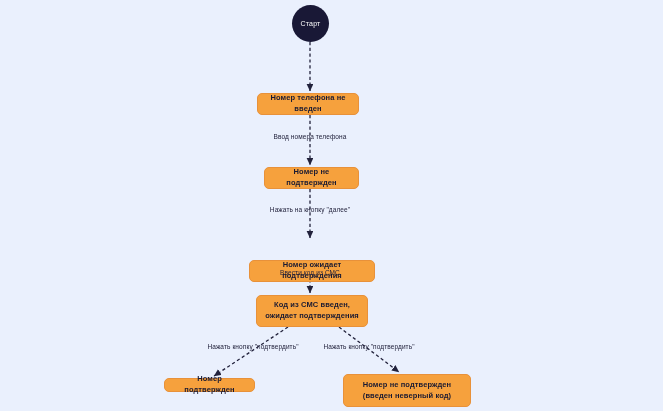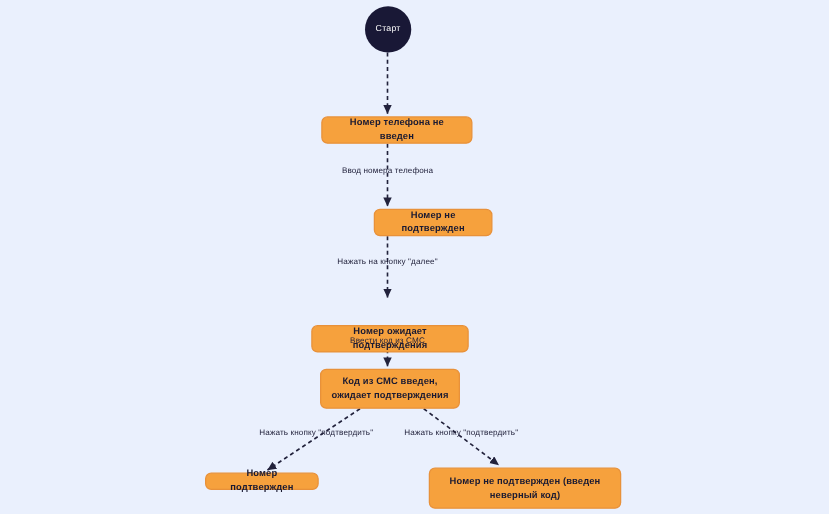--- a/index.html
+++ b/index.html
@@ -86,41 +86,41 @@
       <line x1="310" y1="262" x2="310" y2="293" marker-end="url(#arrow)"></line>
       <line x1="288" y1="327" x2="214" y2="376" marker-end="url(#arrow)"></line>
       <line x1="339" y1="327" x2="399" y2="372" marker-end="url(#arrow)"></line>
     </g>
   </svg>
 
   <div class="node-start" style="left:292px; top:5px; width:37px; height:37px;">
     <span>Старт</span>
   </div>
 
-  <div class="node" style="left:257px; top:93px; width:121px; height:22px;">
+  <div class="node" style="left:257px; top:93px; width:102px; height:22px;">
     <span>Номер телефона не введен</span>
   </div>
 
-  <div class="node" style="left:264px; top:167px; width:95px; height:22px;margin-left:35px;">
+  <div class="node" style="left:264px; top:167px; width:95px; height:22px;">
     <span>Номер не подтвержден</span>
   </div>
 
   <div class="node" style="left:249px; top:240px; width:126px; height:22px;margin-top:20px;">
     <span>Номер ожидает подтверждения</span>
   </div>
 
   <div class="node" style="left:256px; top:295px; width:112px; height:32px;">
     <span>Код из СМС введен, ожидает подтверждения</span>
   </div>
 
   <div class="node" style="left:164px; top:378px; width:91px; height:14px;">
     <span>Номер подтвержден</span>
   </div>
 
-  <div class="node" style="left:343px; top:374px; width:154px; height:33px;">
+  <div class="node" style="left:343px; top:374px; width:128px; height:33px;">
     <span>Номер не подтвержден (введен неверный код)</span>
   </div>
 
   <div class="edge-label" style="left:310px; top:133px; transform:translateX(-50%);">Ввод номера телефона</div>
 
   <div class="edge-label" style="left:310px; top:206px; transform:translateX(-50%);">Нажать на кнопку "далее"</div>
 
   <div class="edge-label" style="left:310px; top:269px; transform:translateX(-50%);">Ввести код из СМС</div>
 
   <div class="edge-label" style="left:253px; top:343px; transform:translateX(-50%);">Нажать кнопку "подтвердить"</div>

